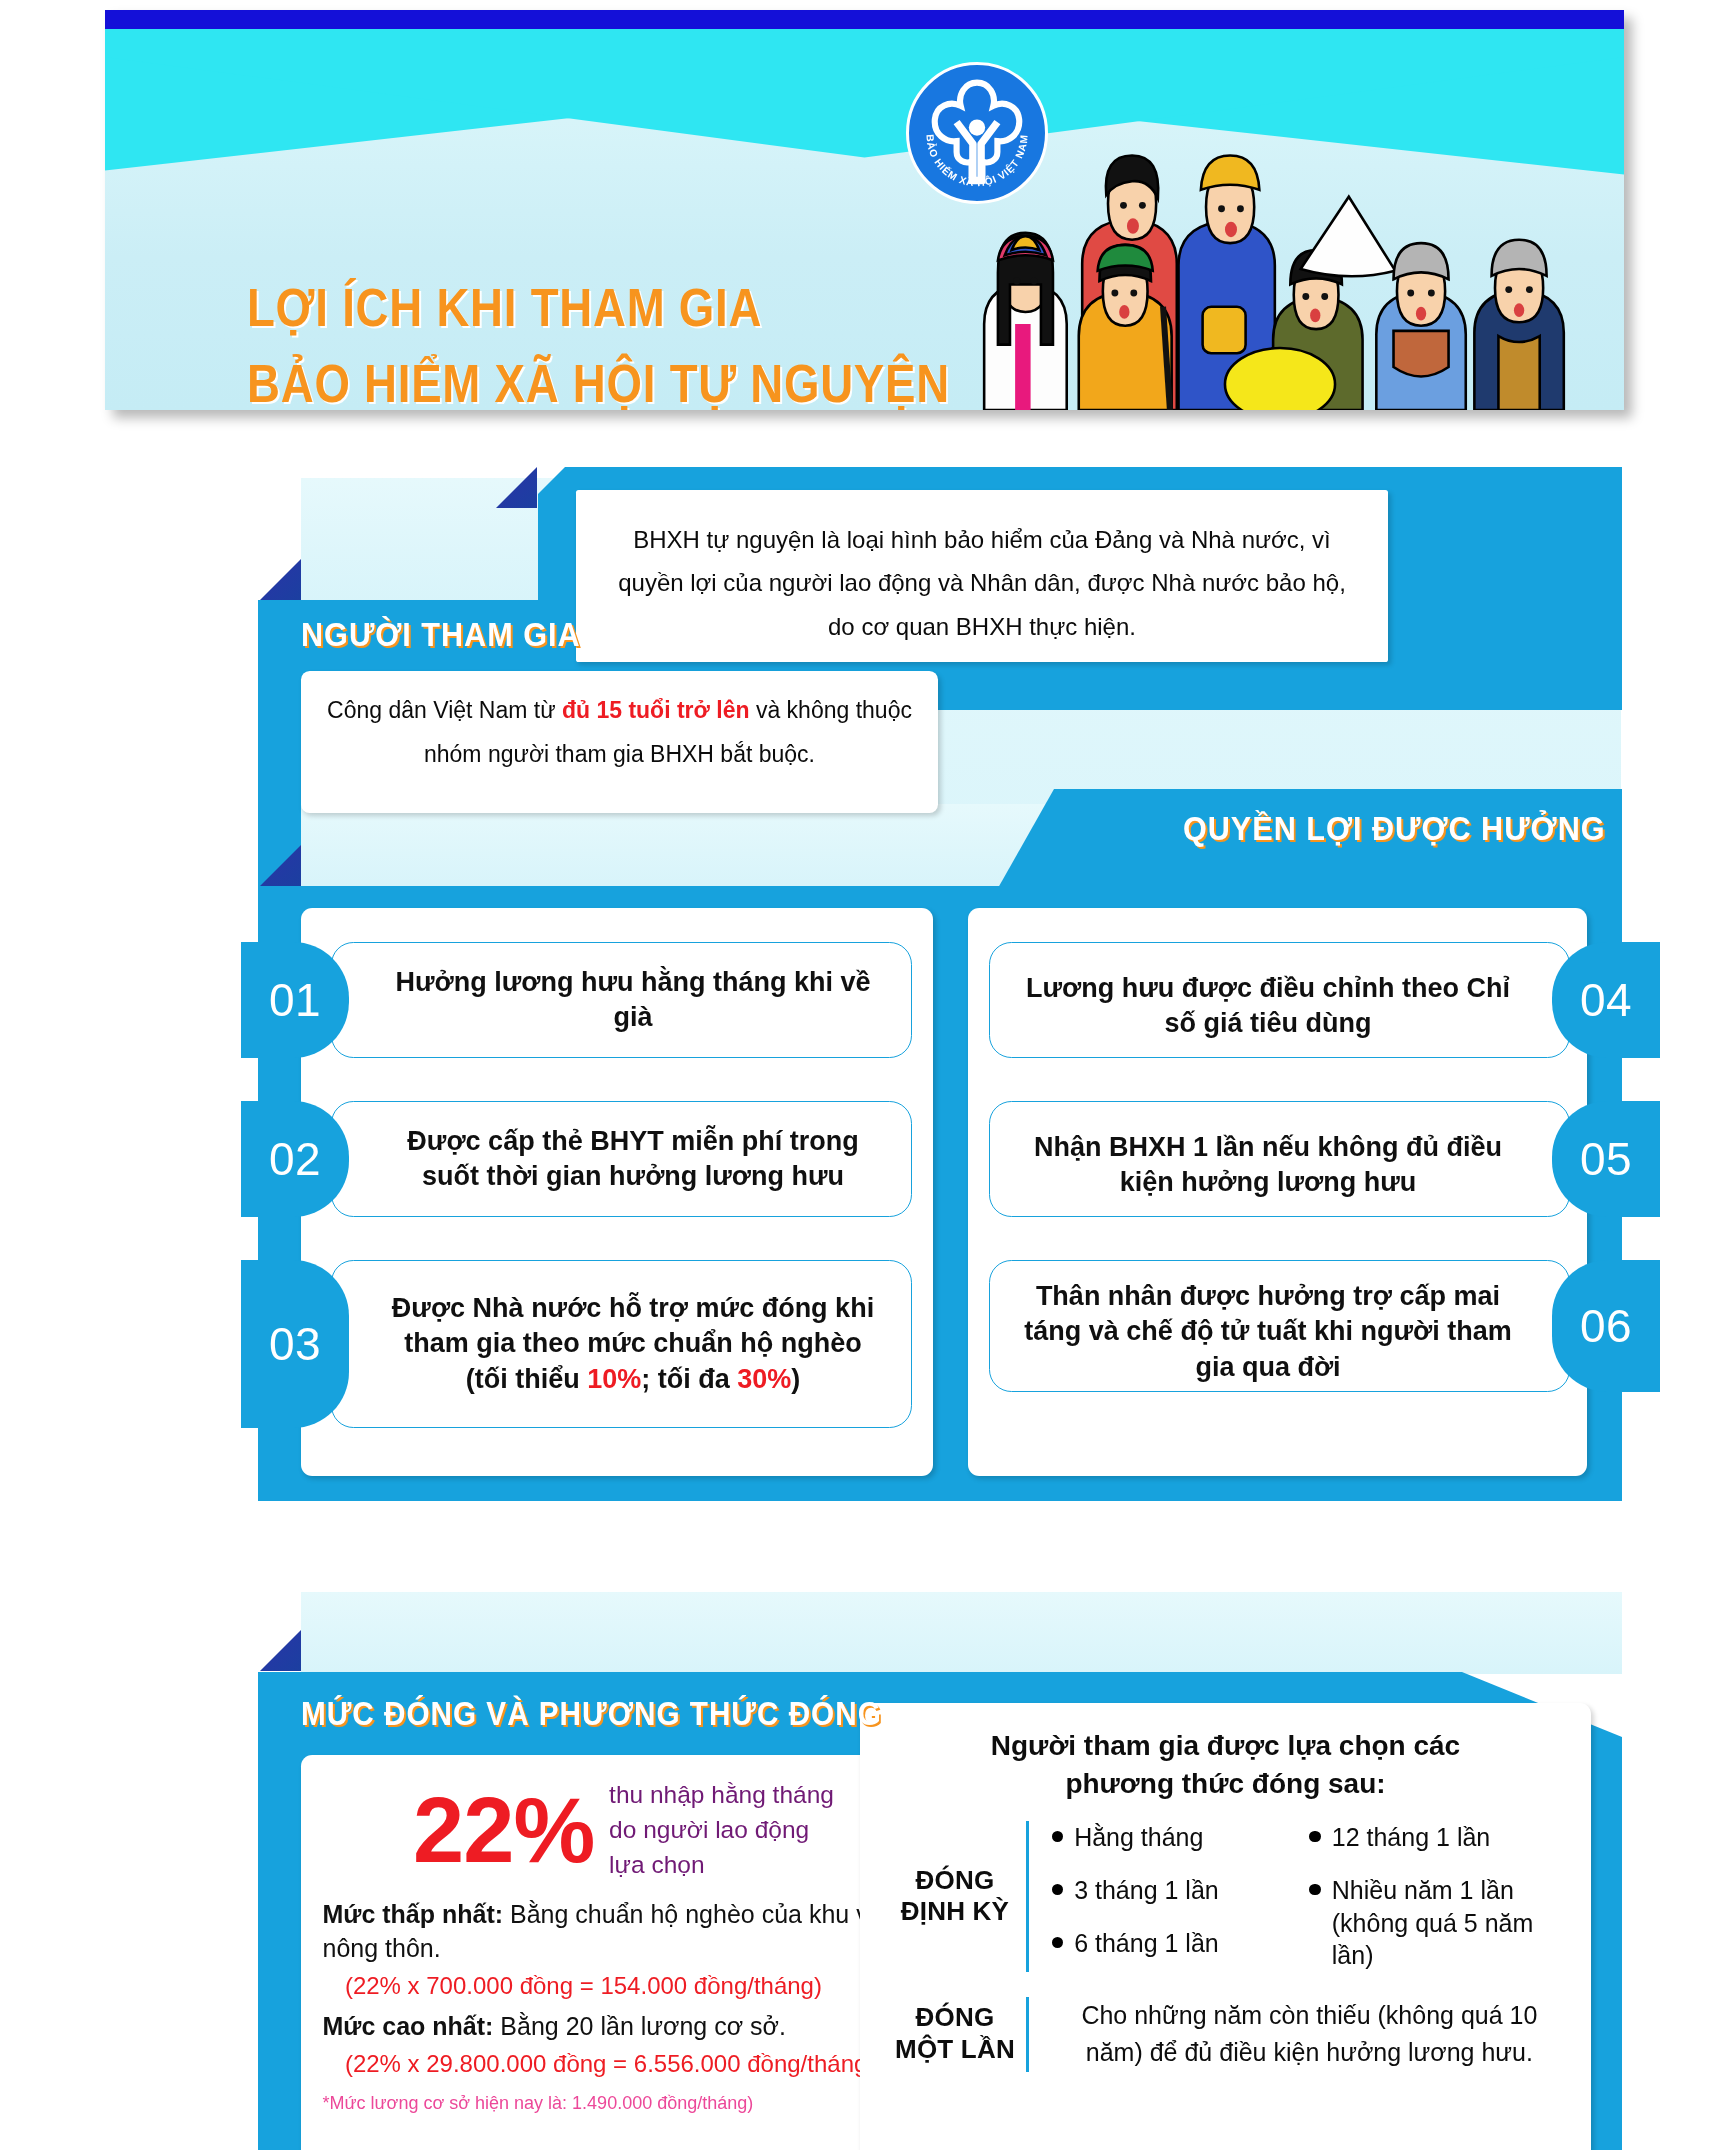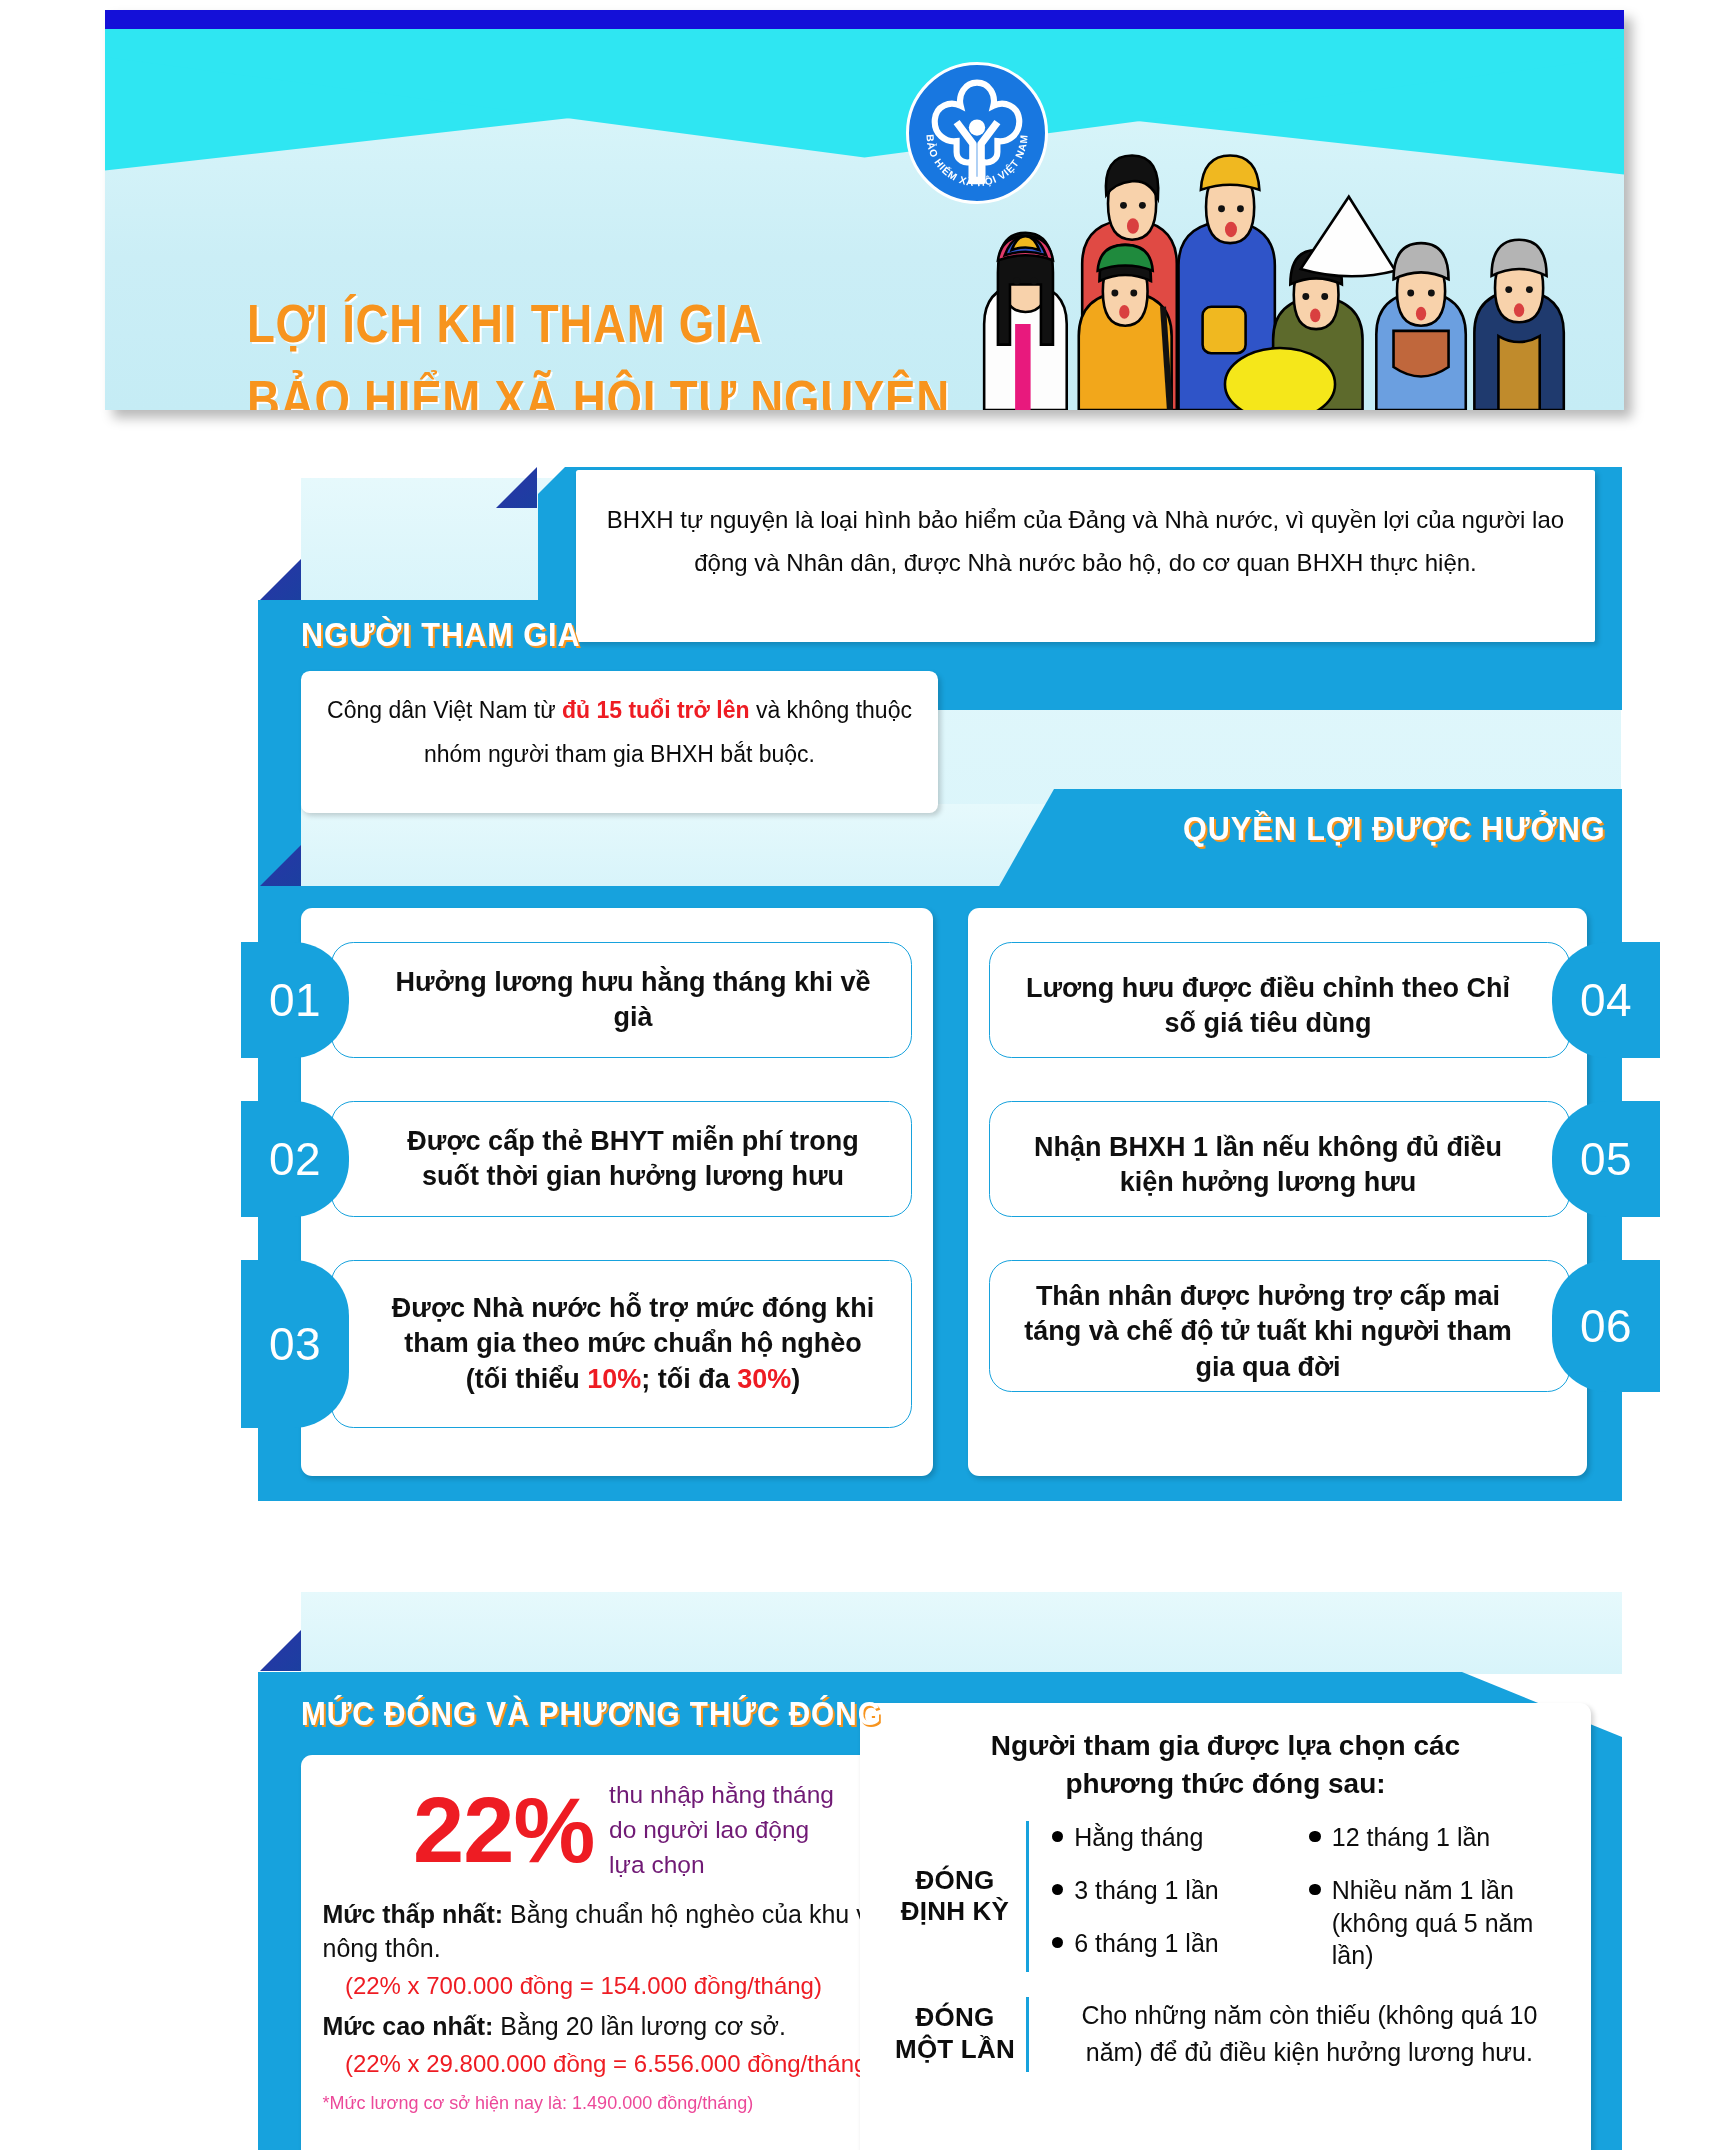--- a/index.html
+++ b/index.html
@@ -25,21 +25,21 @@
     clip-path:polygon(0 0,100% 0,100% 30%,0 100%);}
   .cyan-right{position:absolute;right:0;top:0;width:56%;height:146px;background:#2fe6f2;
     clip-path:polygon(0 0,100% 0,100% 100%,0 36%);}
   .cyan-mid{position:absolute;left:0;top:0;width:100%;height:129px;background:#2fe6f2;
     clip-path:polygon(0 0,100% 0,100% 22%,50% 100%,0 22%);}
 
   .logo-badge{position:absolute;left:801px;top:33px;width:142px;height:142px;border-radius:50%;
     background:#1877e0;border:3.9px solid #ffffff;}
   .logo-svg{position:absolute;left:0;top:0;width:100%;height:100%;}
 
-  .hero-title{position:absolute;left:142px;top:241px;z-index:6;margin-top:16px;}
+  .hero-title{position:absolute;left:142px;top:241px;z-index:6;}
   .hero-line{
     font-family:"Liberation Sans Narrow","Liberation Sans",sans-serif;
     font-weight:bold;font-size:53px;letter-spacing:0.9px;color:#f7941e;
     text-shadow:2.2px 2.2px 0 rgba(255,255,255,.95);
     line-height:1.44;white-space:nowrap;
     transform:scaleX(.86);transform-origin:left center;
   }
 
   .people{position:absolute;right:17px;bottom:0;width:654px;height:301px;}
 
@@ -221,21 +221,21 @@
     </div>
   </div>
 
   <div class="pale" style="left:301px;top:478px;width:632px;height:125px;"></div>
   <div class="fold" style="left:260px;top:559px;"></div>
   <div class="band" style="left:258px;top:600px;width:723px;height:318px;"></div>
   <div class="pale" style="left:933px;top:478px;width:688px;height:440px;"></div>
 
   <div class="band" style="left:538px;top:467px;width:1084px;height:243px;clip-path:polygon(27px 0,100% 0,100% 100%,0 100%,0 27px);"></div>
   <div class="fold" style="left:496px;top:467px;"></div>
-  <div class="card plain" style="left:576px;top:470px;width:1019px;height:172px;">
+  <div class="card plain" style="left:576px;top:490px;width:812px;height:172px;">
     <div class="body-txt" style="padding:27.5px 27px;font-size:24px;text-align:center;line-height:1.82;">BHXH tự nguyện là loại hình bảo hiểm của Đảng và Nhà nước, vì quyền lợi của người lao động và Nhân dân, được Nhà nước bảo hộ, do cơ quan BHXH thực hiện.</div>
   </div>
 
   <div class="sect-title right" style="right:1622px;top:0;"></div>
   <div class="sect-title" style="left:301px;top:615px;">NGƯỜI THAM GIA</div>
 
 
   <div class="card plain" style="left:301px;top:671px;width:637px;height:142px;border-radius:8.6px;">
     <div class="body-txt" style="padding:18px 26px;font-size:23px;text-align:center;line-height:1.9;">
       <span>Công dân Việt Nam từ </span><span class="red bold">đủ 15 tuổi trở lên</span><span> và không thuộc nhóm người tham gia BHXH bắt buộc.</span>

